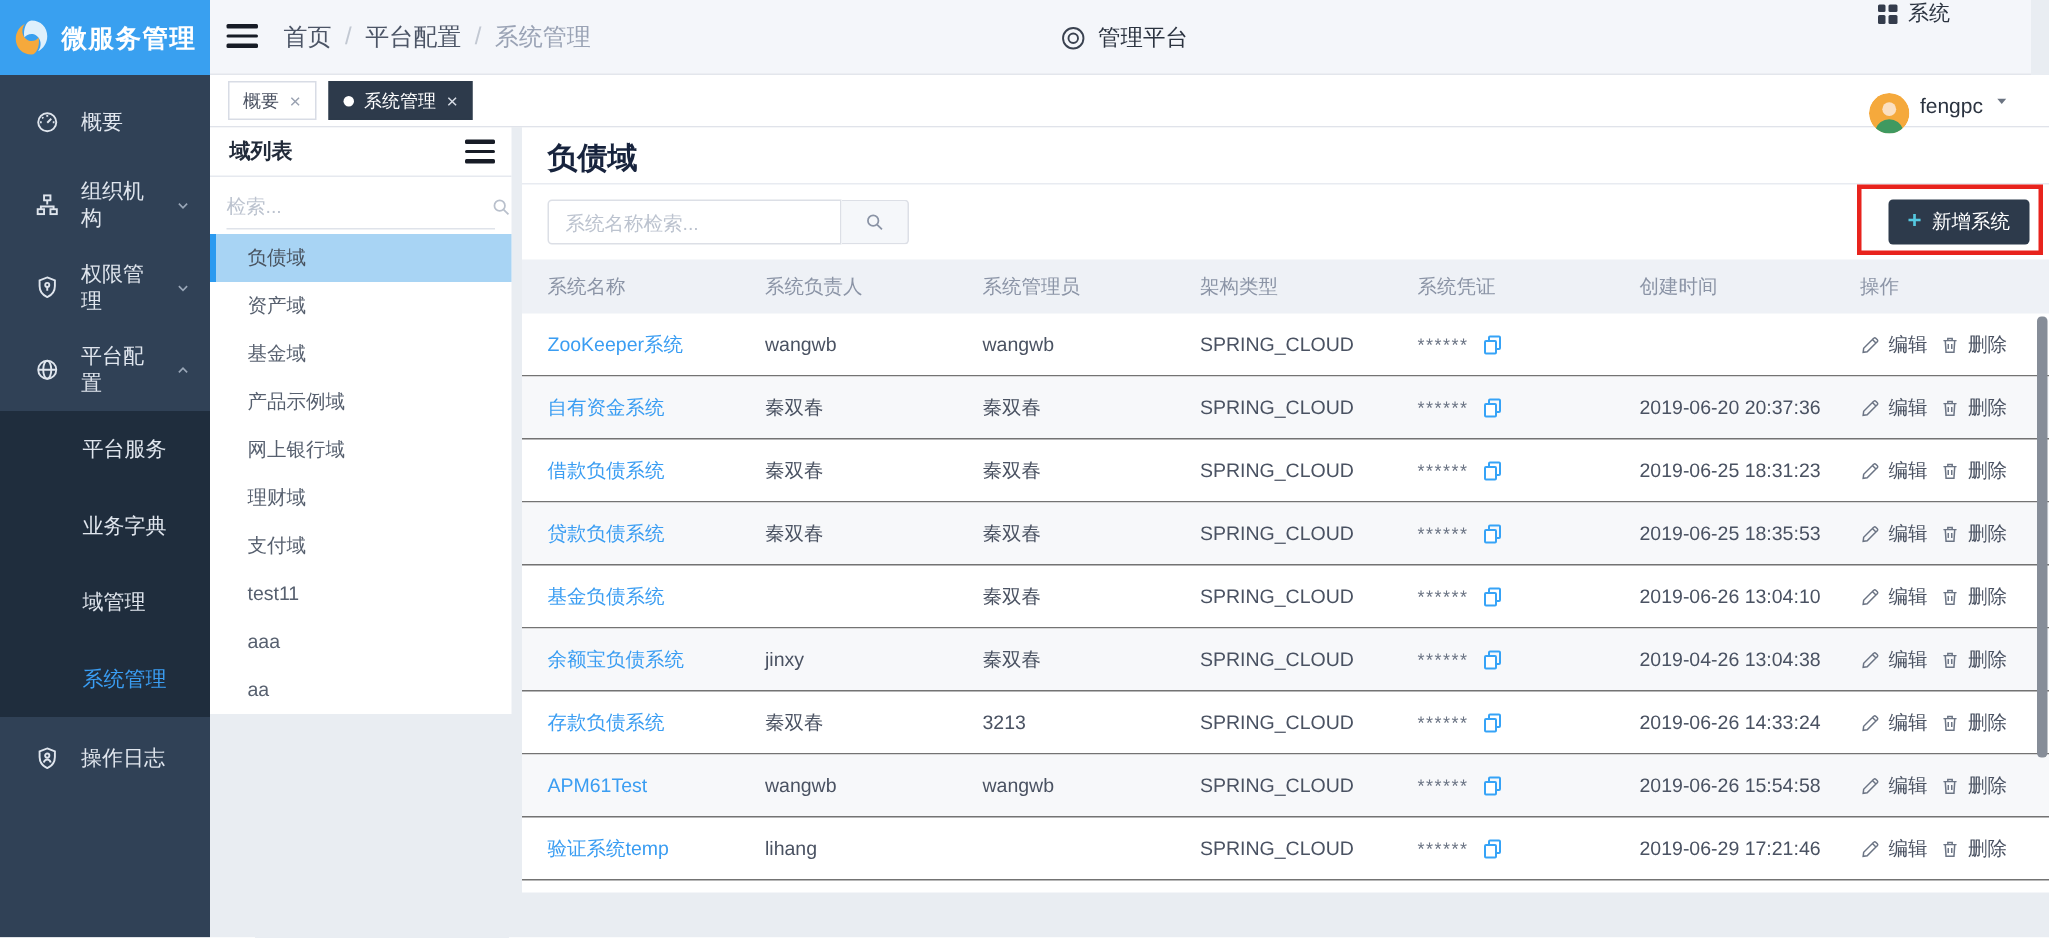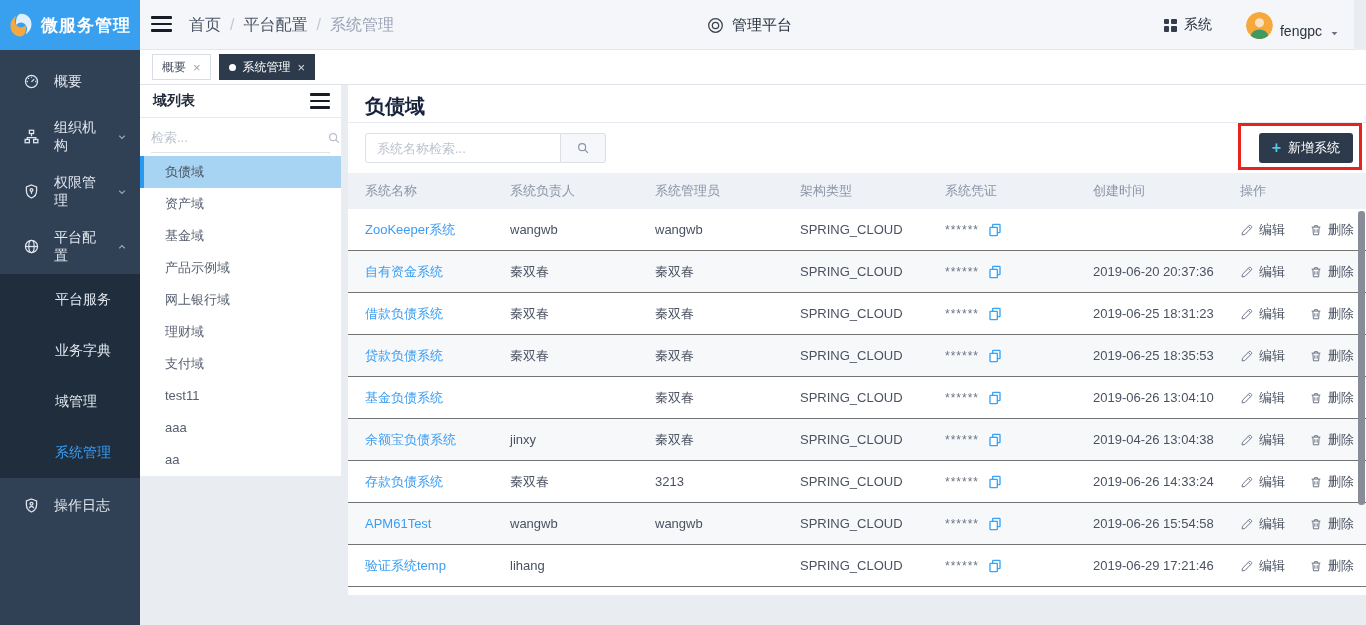--- a/index.html
+++ b/index.html
@@ -20,25 +20,25 @@
   .hb{display:inline-flex;flex-direction:column;gap:4px;cursor:pointer;}
   .hb i{display:block;height:2.5px;background:#171c26;border-radius:1px;}
   .top-hb{position:absolute;left:151px;top:16px;width:21px;}
   .top-hb i{width:21px;}
   .breadcrumb{position:absolute;left:189px;top:0;height:50px;display:flex;align-items:center;gap:9px;font-size:16px;}
   .bc-item{color:#4c5566;cursor:pointer;}
   .bc-item.last{color:#9aa3b5;cursor:default;}
   .bc-sep{color:#c2c8d2;}
   .center{position:absolute;left:706px;top:0;height:50px;display:flex;align-items:center;gap:7px;font-size:15px;color:#2b3340;}
   .eye svg{width:19px;height:19px;color:#3a4250;}
-  .top-right{position:absolute;right:14px;top:0;height:50px;display:flex;align-items:center;}
+  .top-right{position:absolute;right:14px;top:0;height:50px;display:flex;align-items:center;flex-direction:column;}
   .sys-group{display:flex;align-items:center;gap:7px;font-size:14px;color:#2b3340;margin-right:34px;cursor:pointer;}
   .grid{width:13px;height:13px;display:grid;grid-template-columns:1fr 1fr;grid-template-rows:1fr 1fr;gap:2px;}
   .grid i{background:#343c4c;border-radius:1px;}
-  .user-group{display:flex;align-items:flex-end;gap:7px;cursor:pointer;}
+  .user-group{display:flex;align-items:flex-start;gap:7px;cursor:pointer;margin-top:44px;}
   .avatar{width:27px;height:27px;border-radius:50%;overflow:hidden;display:block;}
   .avatar svg{width:27px;height:27px;}
   .uname{font-size:14px;color:#2b3340;}
   .caret svg{width:11px;height:11px;color:#6b7482;}
 
   
   .sidebar{position:absolute;left:0;top:50px;width:140px;height:575px;background:var(--sidebar-bg);z-index:2;}
   .side-menu{padding-top:4px;}
   .side-item{height:55px;display:flex;align-items:center;padding-left:23px;gap:14px;color:#e0e6ee;font-size:14px;cursor:pointer;}
   .side-item .ic svg{width:17px;height:17px;color:#dfe5ed;}
@@ -84,21 +84,21 @@
 
   .table{position:absolute;left:0;right:0;top:88px;}
   .thead,.trow{display:grid;grid-template-columns:145px 145px 145px 145px 148px 147px 1fr;align-items:center;padding-left:17px;}
   .thead{height:36px;background:#eef1f6;font-size:13px;color:#8b94a6;}
   .trow{height:42px;border-bottom:1px solid #737373;font-size:13px;color:#4a5262;}
   .trow:nth-child(even){background:#f7f8fa;}
   .link{color:var(--accent);cursor:pointer;}
   .cred{display:flex;align-items:center;gap:8px;}
   .mask{color:#6b7484;font-size:12px;letter-spacing:1px;}
   .copy-ic svg{width:16px;height:16px;color:var(--copy-icon);cursor:pointer;}
-  .ops{display:flex;align-items:center;gap:24px;}
+  .ops{display:flex;align-items:center;gap:8px;}
   .op{display:inline-flex;align-items:center;gap:5px;cursor:pointer;color:#4a5262;}
   .op .ic svg{width:14px;height:14px;color:#6b7484;}
   .sb-thumb{position:absolute;right:1px;top:126px;width:7px;height:294px;background:#868d98;border-radius:3px;cursor:pointer;}
 </style>
 </head>
 <body>
 
 <div class="app">
 
   <header class="topbar">

